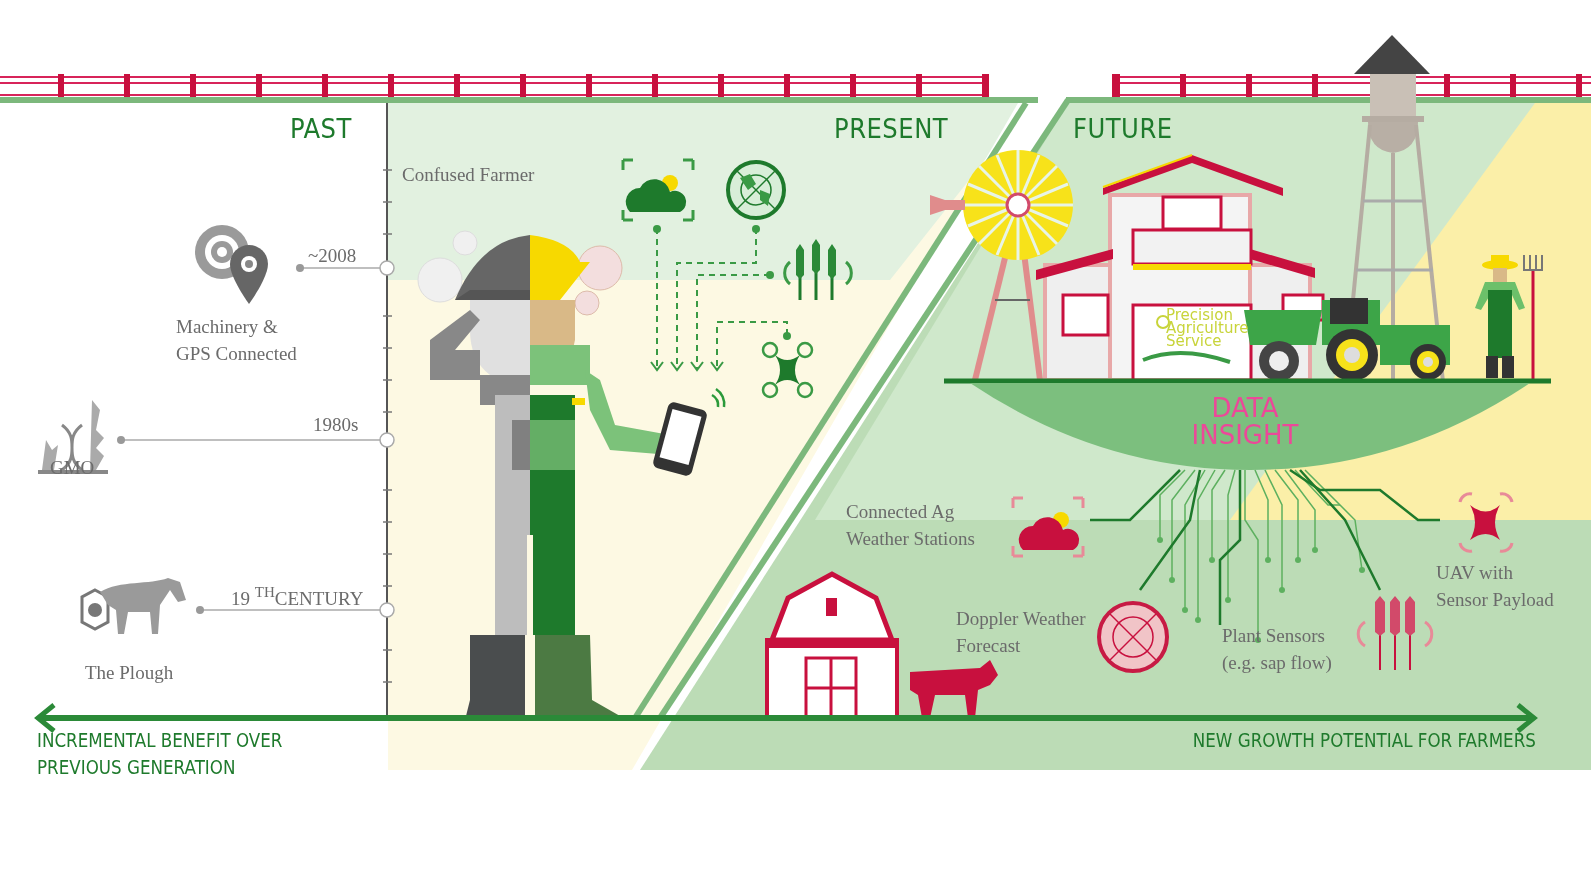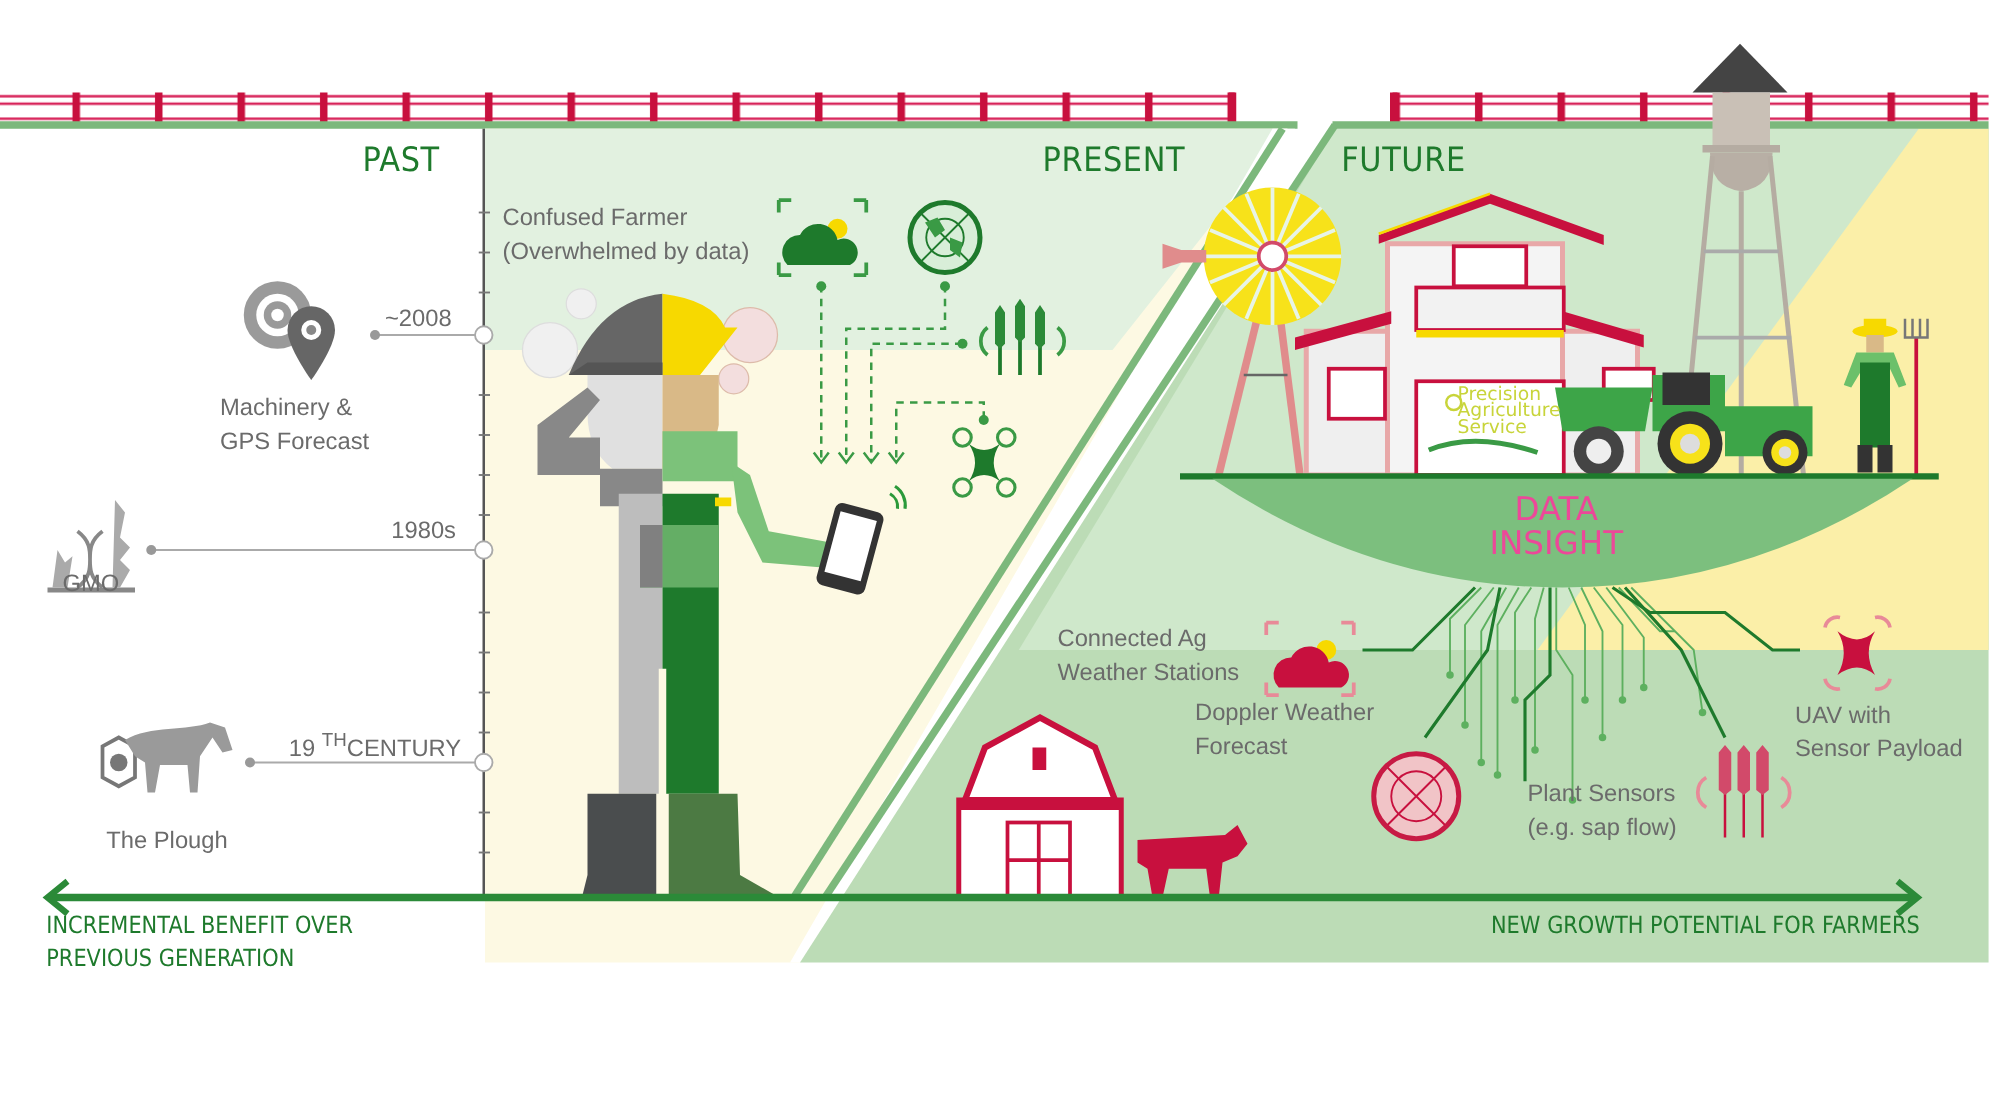--- a/index.html
+++ b/index.html
@@ -1,19 +1,19 @@
 <!DOCTYPE html>
 <html><head>
 <meta charset="utf-8">
 <style>
   html,body{margin:0;padding:0;background:#ffffff;}
   body{width:1591px;height:886px;position:relative;overflow:hidden;font-family:"Liberation Sans","DejaVu Sans",sans-serif;}
   .abs{position:absolute;}
   svg.scene{position:absolute;left:0;top:0;}
-  .lbl{position:absolute;color:#6b6b6b;font-size:19px;line-height:27px;white-space:nowrap;font-family:Liberation Sans, sans-serif;font-weight:300;}
+  .lbl{position:absolute;color:#6b6b6b;font-size:19px;line-height:27px;white-space:nowrap;font-family:Liberation Serif, serif;font-weight:300;}
   .era{position:absolute;color:#1e7a2c;font-size:27px;letter-spacing:0.5px;font-family:"DejaVu Sans Condensed","DejaVu Sans",sans-serif;}
   .footer{position:absolute;color:#1e7a2c;font-size:19px;line-height:27px;white-space:nowrap;font-family:"DejaVu Sans","Liberation Sans",sans-serif;transform:scaleX(0.88);transform-origin:left top;}
   .footer.right{transform-origin:right top;}
   .insight{position:absolute;color:#ec4899;font-size:26px;line-height:27px;text-align:center;font-family:"DejaVu Sans","Liberation Sans",sans-serif;}
   .sup{font-size:15px;vertical-align:8px;}
 </style>
 </head>
 <body>
 
 <svg class="scene" width="1591" height="886" viewBox="0 0 1591 886">
@@ -346,48 +346,47 @@
   </g>
 </svg>
 
 <div class="era" style="left:290px;top:113px;">PAST</div>
 <div class="era" style="left:834px;top:113px;">PRESENT</div>
 <div class="era" style="left:1073px;top:113px;">FUTURE</div>
 
 <div class="lbl" style="left:308px;top:242px;">~2008</div>
 <div class="lbl" style="left:176px;top:313px;">
   <div>Machinery &amp;</div>
-  <div>GPS Forecast</div>
+  <div>GPS Connected</div>
 </div>
 <div class="lbl" style="left:313px;top:411px;">1980s</div>
 <div class="lbl" style="left:50px;top:454px;">GMO</div>
 <div class="lbl" style="left:231px;top:579px;"><span>19</span> <span class="sup">TH</span><span>CENTURY</span></div>
 <div class="lbl" style="left:85px;top:659px;">The Plough</div>
 
 <div class="lbl" style="left:402px;top:161px;">
   <div>Confused Farmer</div>
-  <div>(Overwhelmed by data)</div>
 </div>
 
 <div class="abs" style="left:1166px;top:309px;font-size:15px;line-height:13px;color:#c8d43a;font-family:'DejaVu Sans',sans-serif;">
   <div>Precision</div>
   <div>Agriculture</div>
   <div>Service</div>
 </div>
 
 <div class="insight" style="left:1145px;top:395px;width:200px;">
   <div>DATA</div>
   <div>INSIGHT</div>
 </div>
 
 <div class="lbl" style="left:846px;top:498px;">
   <div>Connected Ag</div>
   <div>Weather Stations</div>
 </div>
-<div class="lbl" style="left:956px;top:557px;">
+<div class="lbl" style="left:956px;top:605px;">
   <div>Doppler Weather</div>
   <div>Forecast</div>
 </div>
 <div class="lbl" style="left:1222px;top:622px;">
   <div>Plant Sensors</div>
   <div>(e.g. sap flow)</div>
 </div>
 <div class="lbl" style="left:1436px;top:559px;">
   <div>UAV with</div>
   <div>Sensor Payload</div>

